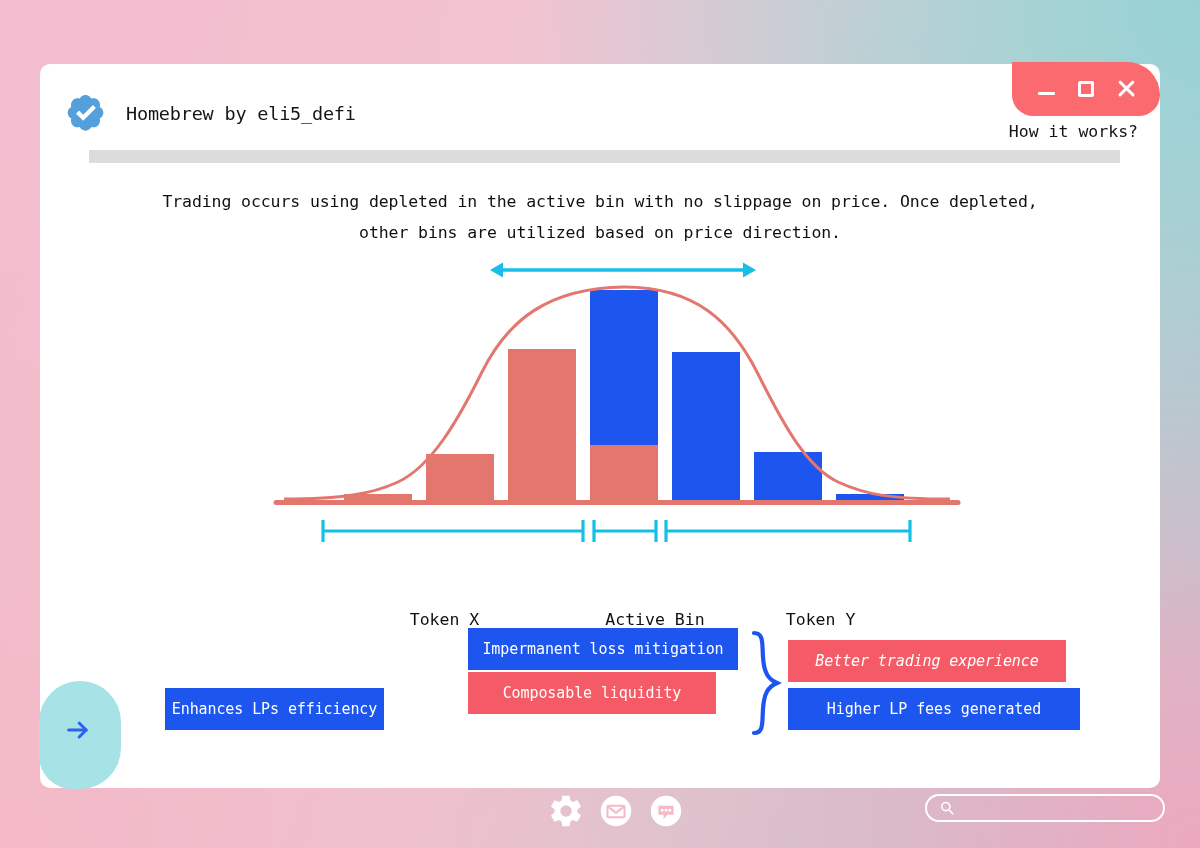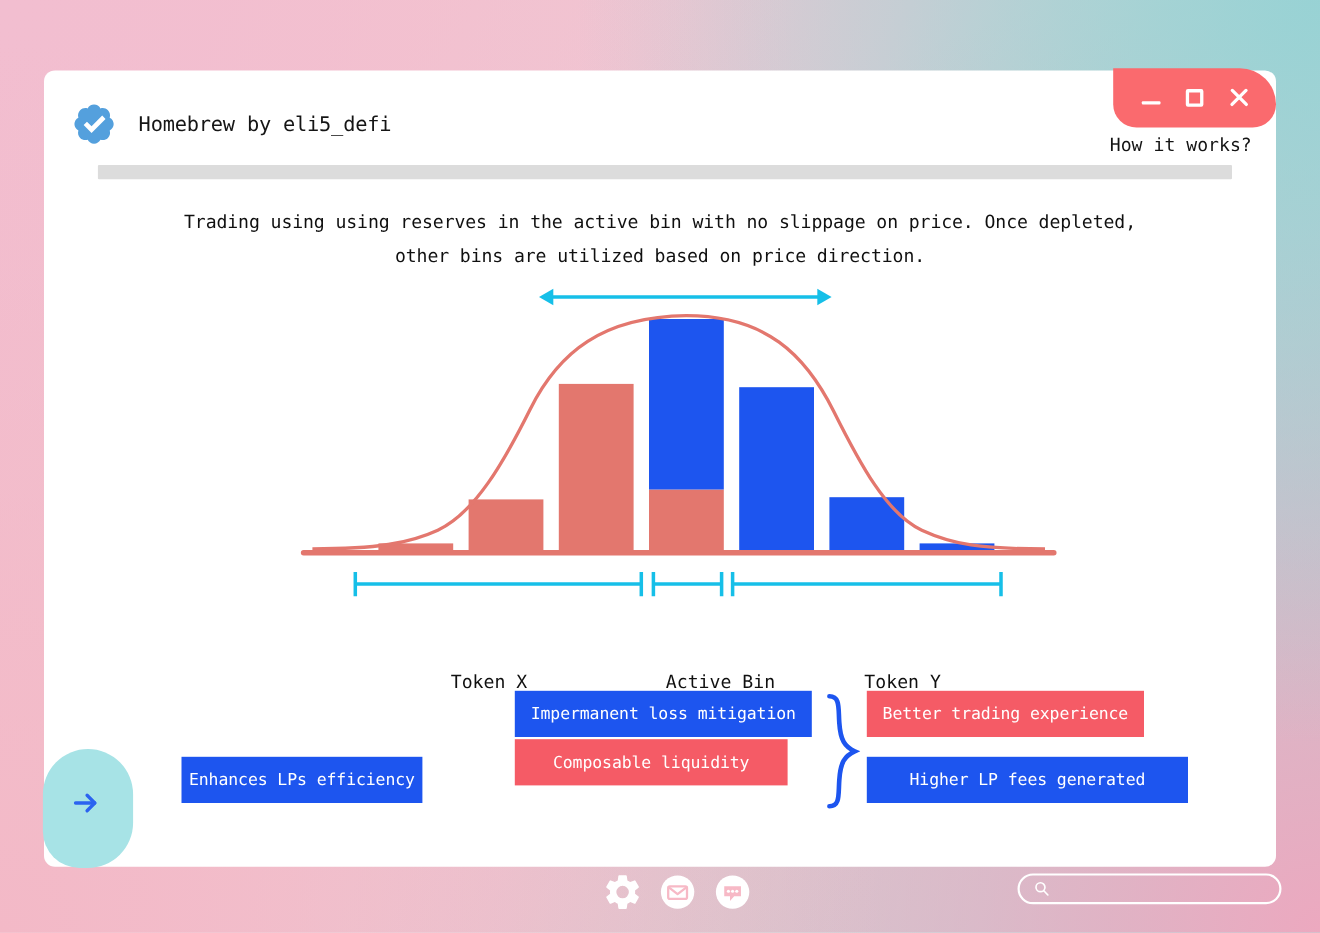--- a/index.html
+++ b/index.html
@@ -253,21 +253,21 @@
         <path fill="#ffffff" d="M15.4 24.6l2.9-2.9 4 4 9.3-9.3 2.9 2.9-12.2 12.2z"></path>
       </svg>
     </span>
     <span class="hdr-title">Homebrew by eli5_defi</span>
   </div>
 
   <div class="howitworks">How it works?</div>
 
   <div class="divider-track"></div>
 
-  <div class="body-copy">Trading using using reserves in the active bin with no slippage on price. Once depleted, other bins are utilized based on price direction.</div>
+  <div class="body-copy">Trading occurs using depleted in the active bin with no slippage on price. Once depleted, other bins are utilized based on price direction.</div>
 
   <div class="chart-wrap">
     <svg class="chart-svg" viewBox="0 0 690 320">
 
       <g>
         <line x1="228" y1="14" x2="474" y2="14" stroke="#16bfe8" stroke-width="3.4"></line>
         <path d="M218 14 l13 -7.5 v15 z" fill="#16bfe8"></path>
         <path d="M484 14 l-13 -7.5 v15 z" fill="#16bfe8"></path>
       </g>
 
@@ -313,21 +313,21 @@
 
     <div class="fbox blue" style="left:428px; top:0px;  width:270px;">Impermanent loss mitigation</div>
     <div class="fbox red" style="left:428px; top:44px; width:248px;">Composable liquidity</div>
 
     <span class="brace">
       <svg viewBox="0 0 34 106" width="34" height="106">
         <path d="M6 3 C 16 3, 14 14, 15 27 C 16 43, 20 49, 29 53 C 20 57, 16 63, 15 79 C 14 92, 16 103, 6 103" fill="none" stroke="#1d55ef" stroke-width="4.2" stroke-linecap="round"></path>
       </svg>
     </span>
 
-    <div class="fbox red" style="left:748px; top:0px;  width:252px;">Better trading experience</div>
+    <div class="fbox red" style="left:748px; top:12px;  width:278px;font-style:italic;">Better trading experience</div>
     <div class="fbox blue" style="left:748px; top:60px; width:292px;">Higher LP fees generated</div>
   </div>
 
   <div class="leaf-btn">
     <span>
       <svg viewBox="0 0 24 24" fill="none" stroke="#2b63f0" stroke-width="2.6" stroke-linecap="round" stroke-linejoin="round">
         <line x1="4" y1="12" x2="19" y2="12"></line>
         <polyline points="13,6 19,12 13,18"></polyline>
       </svg>
     </span>

